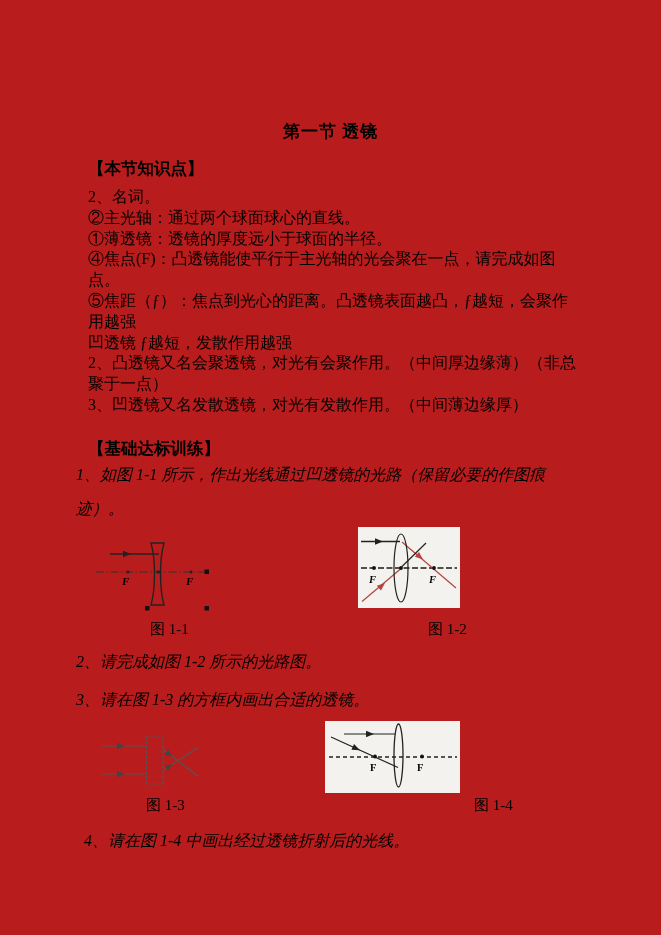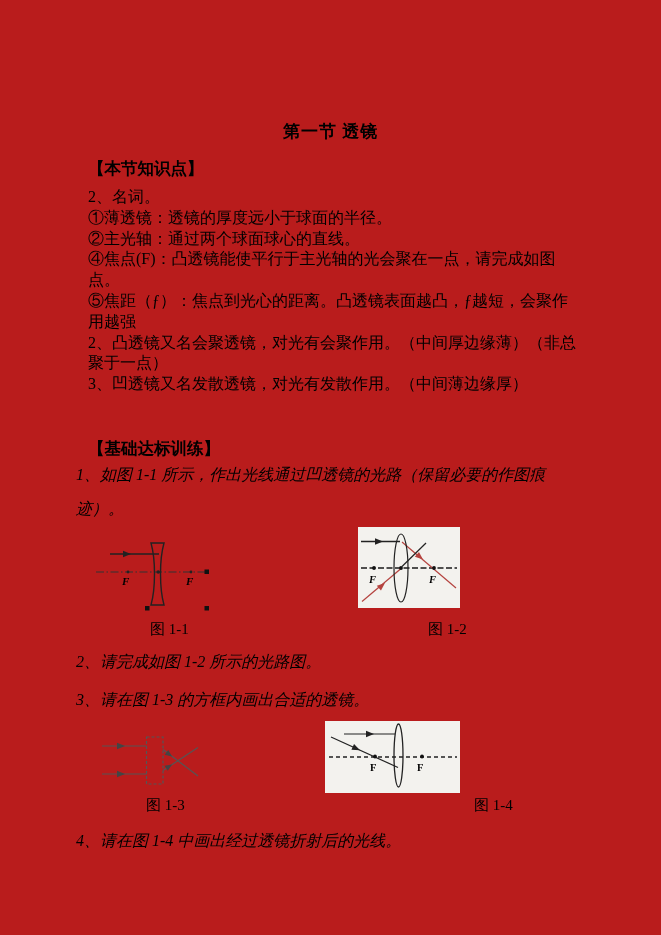--- a/index.html
+++ b/index.html
@@ -27,26 +27,27 @@
 <body>
 
 <div class="page">
 
   <div class="title">第一节 透镜</div>
 
   <div class="secHeader" style="top:158px;">【本节知识点】</div>
 
   <div class="kblock">
     <div class="tline">2、名词。</div>
+    <div class="tline">②主光轴：通过两个球面球心的直线。</div>
     <div class="tline">①薄透镜：透镜的厚度远小于球面的半径。</div>
-    <div class="tline">②主光轴：通过两个球面球心的直线。</div>
     <div class="tline">④焦点(F)：凸透镜能使平行于主光轴的光会聚在一点，请完成如图</div>
     <div class="tline">点。</div>
     <div class="tline">⑤焦距（ƒ）：焦点到光心的距离。凸透镜表面越凸，ƒ越短，会聚作</div>
     <div class="tline">用越强</div>
+    <div class="tline">凹透镜 ƒ越短，发散作用越强</div>
     <div class="tline">2、凸透镜又名会聚透镜，对光有会聚作用。（中间厚边缘薄）（非总</div>
     <div class="tline">聚于一点）</div>
     <div class="tline">3、凹透镜又名发散透镜，对光有发散作用。（中间薄边缘厚）</div>
   </div>
 
   <div class="secHeader" style="top:438px;">【基础达标训练】</div>
 
   <div class="qline" style="top:464px;">1、如图 1-1 所示，作出光线通过凹透镜的光路（保留必要的作图痕</div>
   <div class="qline" style="top:498px;">迹）。</div>
 
@@ -136,15 +137,15 @@
       <polygon points="0,0 -8,-3.2 -8,3.2" transform="translate(360,750.2) rotate(24.5)" fill="#222"></polygon>
     </g>
     <ellipse cx="398.5" cy="755.5" rx="4.5" ry="31.5" fill="none" stroke="#222" stroke-width="1.3"></ellipse>
     <circle cx="375" cy="756.5" r="1.9" fill="#111"></circle>
     <circle cx="422" cy="756.5" r="1.9" fill="#111"></circle>
     <text x="370" y="771" font-size="10.5" font-weight="600">F</text>
     <text x="417" y="771" font-size="10.5" font-weight="600">F</text>
   </svg>
   <div class="caption" style="left:430px; top:796px;margin-left:44px;">图 1-4</div>
 
-  <div class="qline" style="top:830px;">4、请在图 1-4 中画出经过透镜折射后的光线。</div>
+  <div class="qline" style="top:830px;margin-left:8px;">4、请在图 1-4 中画出经过透镜折射后的光线。</div>
 
 </div>
 
 </body></html>

